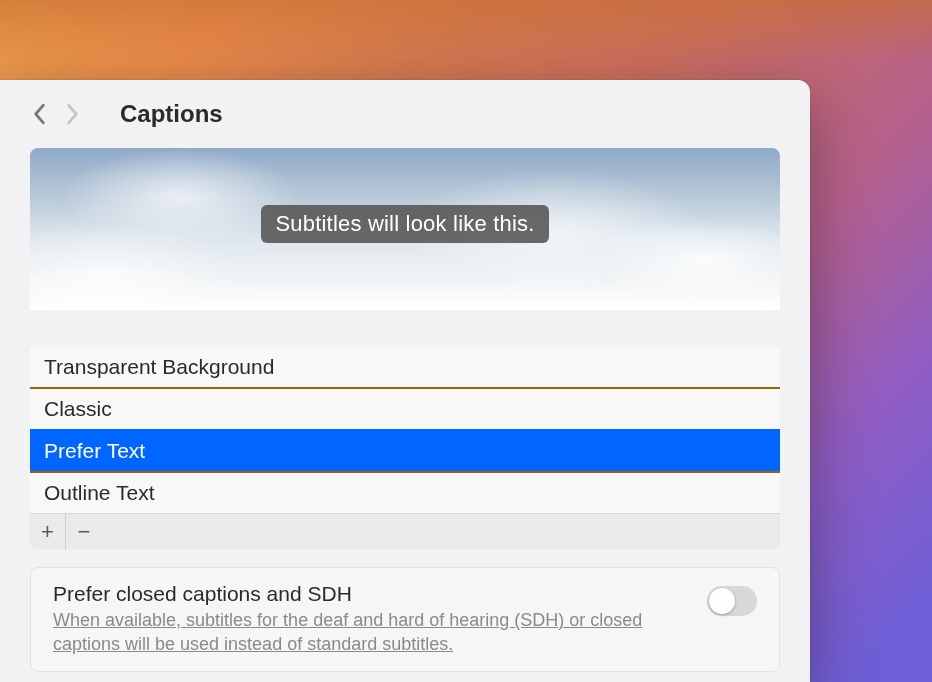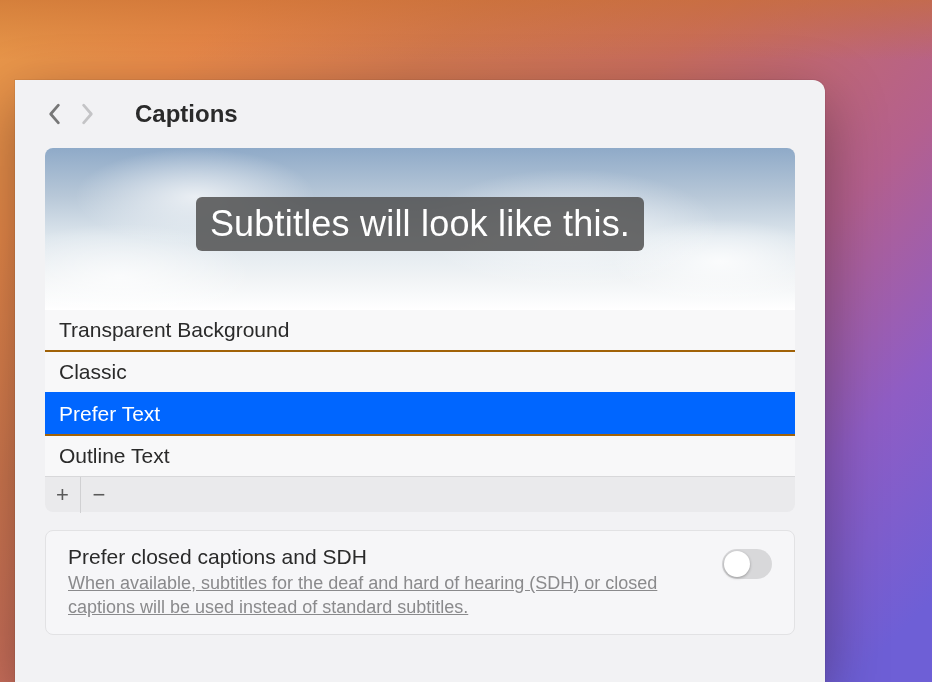--- a/index.html
+++ b/index.html
@@ -39,21 +39,21 @@
       top: 0;
       left: 0;
       right: 0;
       height: 60px;
       background: linear-gradient(180deg, rgba(200,110,50,0.6) 0%, transparent 100%);
     }
     
     .window {
       position: absolute;
       top: 80px;
-      left: 15px;
+      left: 0;
       width: 810px;
       height: 602px;
       background: #f2f2f4;
       border-top-right-radius: 12px;
       box-shadow: 0 20px 60px rgba(0,0,0,0.35), 0 0 0 1px rgba(0,0,0,0.05);
       z-index: 1;
       padding: 20px 30px;
     }
     
     .header {
@@ -112,21 +112,21 @@
       background: radial-gradient(ellipse 200px 80px at 20% 30%, rgba(255,255,255,0.7) 0%, transparent 60%),
                   radial-gradient(ellipse 250px 100px at 70% 50%, rgba(255,255,255,0.6) 0%, transparent 60%),
                   radial-gradient(ellipse 180px 70px at 90% 70%, rgba(255,255,255,0.8) 0%, transparent 60%),
                   radial-gradient(ellipse 220px 90px at 10% 80%, rgba(255,255,255,0.7) 0%, transparent 60%);
     }
     
     .subtitle-preview {
       position: relative;
       background: rgba(80,80,80,0.85);
       color: white;
-      font-size: 36px;
+      font-size: 22px;
       font-weight: 400;
       padding: 6px 14px;
       border-radius: 6px;
       margin-top: -10px;
       letter-spacing: 0.2px;
     }
     
     .styles-list {
       width: 100%;
       border-bottom-left-radius: 0;
@@ -139,20 +139,21 @@
       font-size: 21px;
       color: #2a2a2a;
       background: #f8f8f9;
       border-top: 2px solid #a16207;
       cursor: pointer;
       font-weight: 400;
     }
     
     .style-item.first {
       border-top: none;
+      margin-top: 37px;
     }
     
     .style-item.selected {
       background: #0066ff;
       color: white;
       border-top-color: #0066ff;
     }
     
     .list-footer {
       display: flex;

